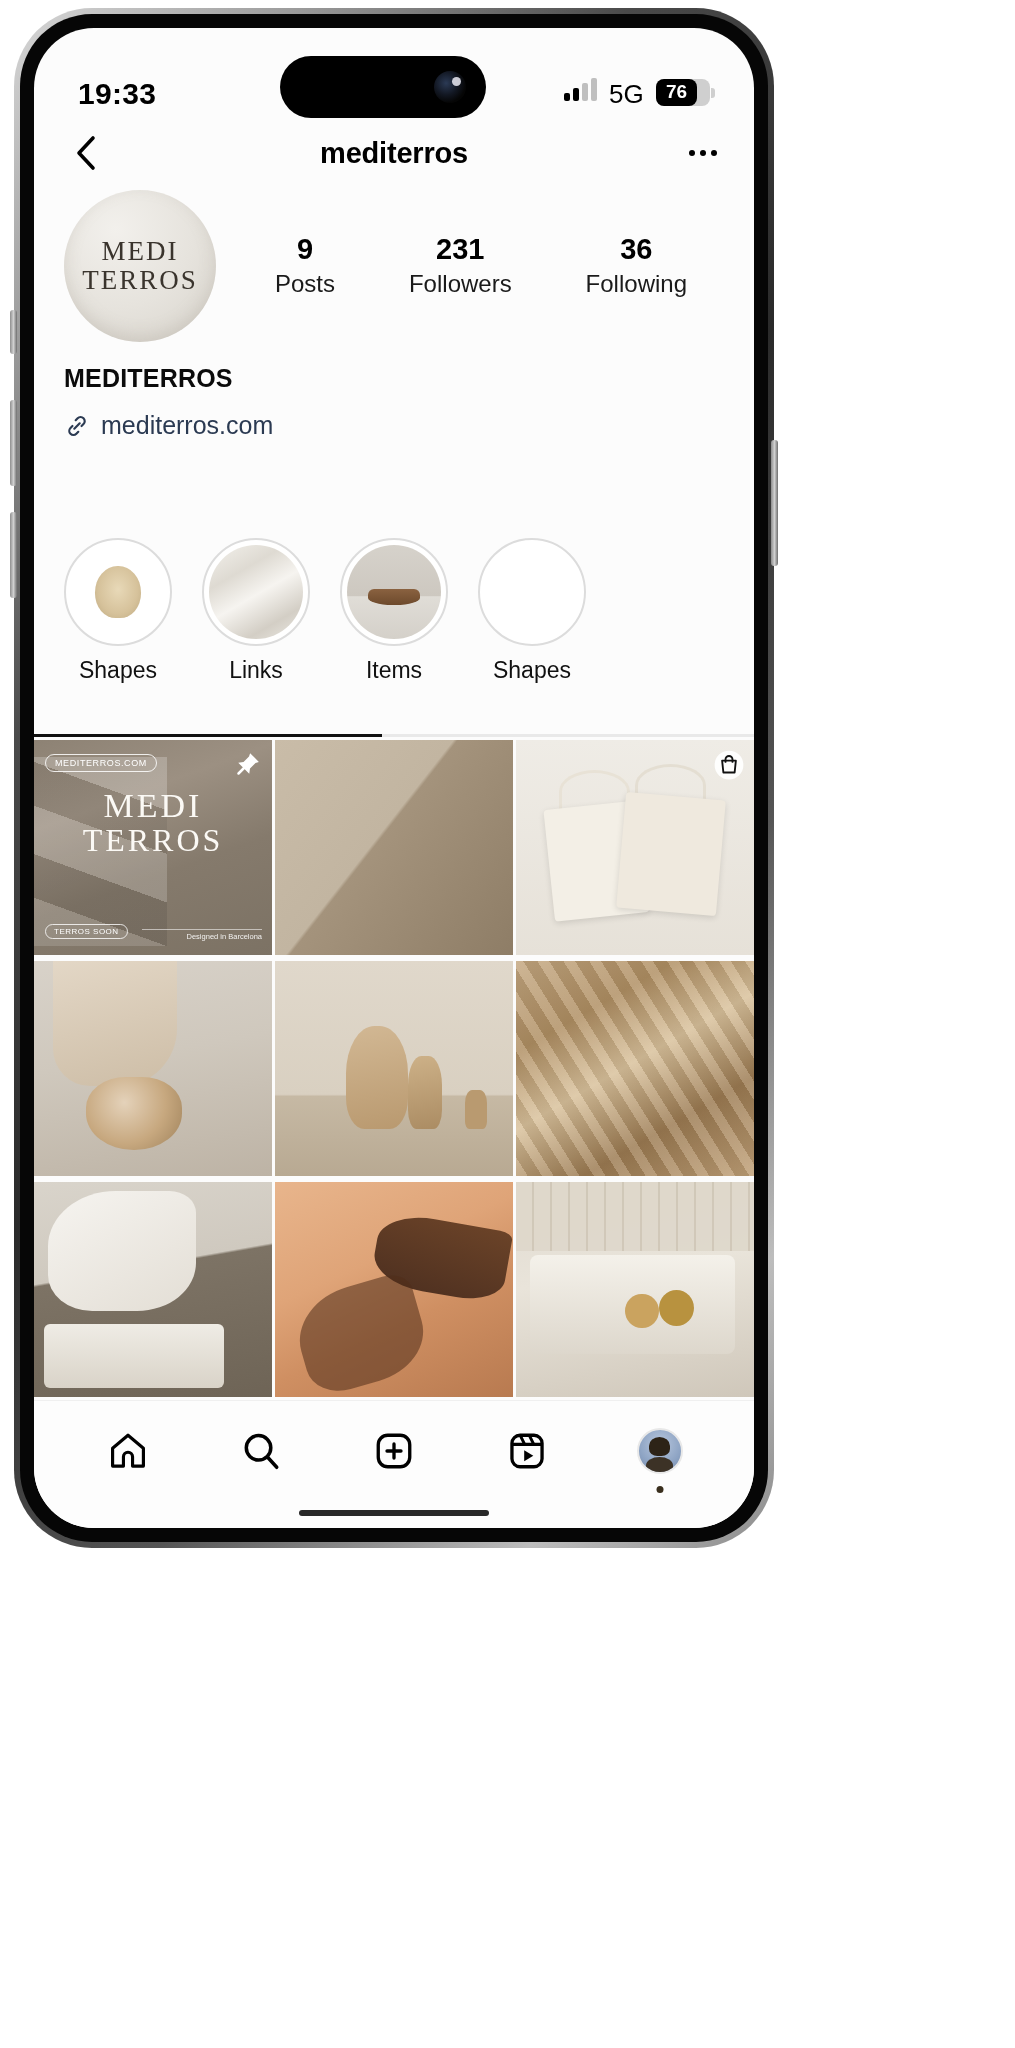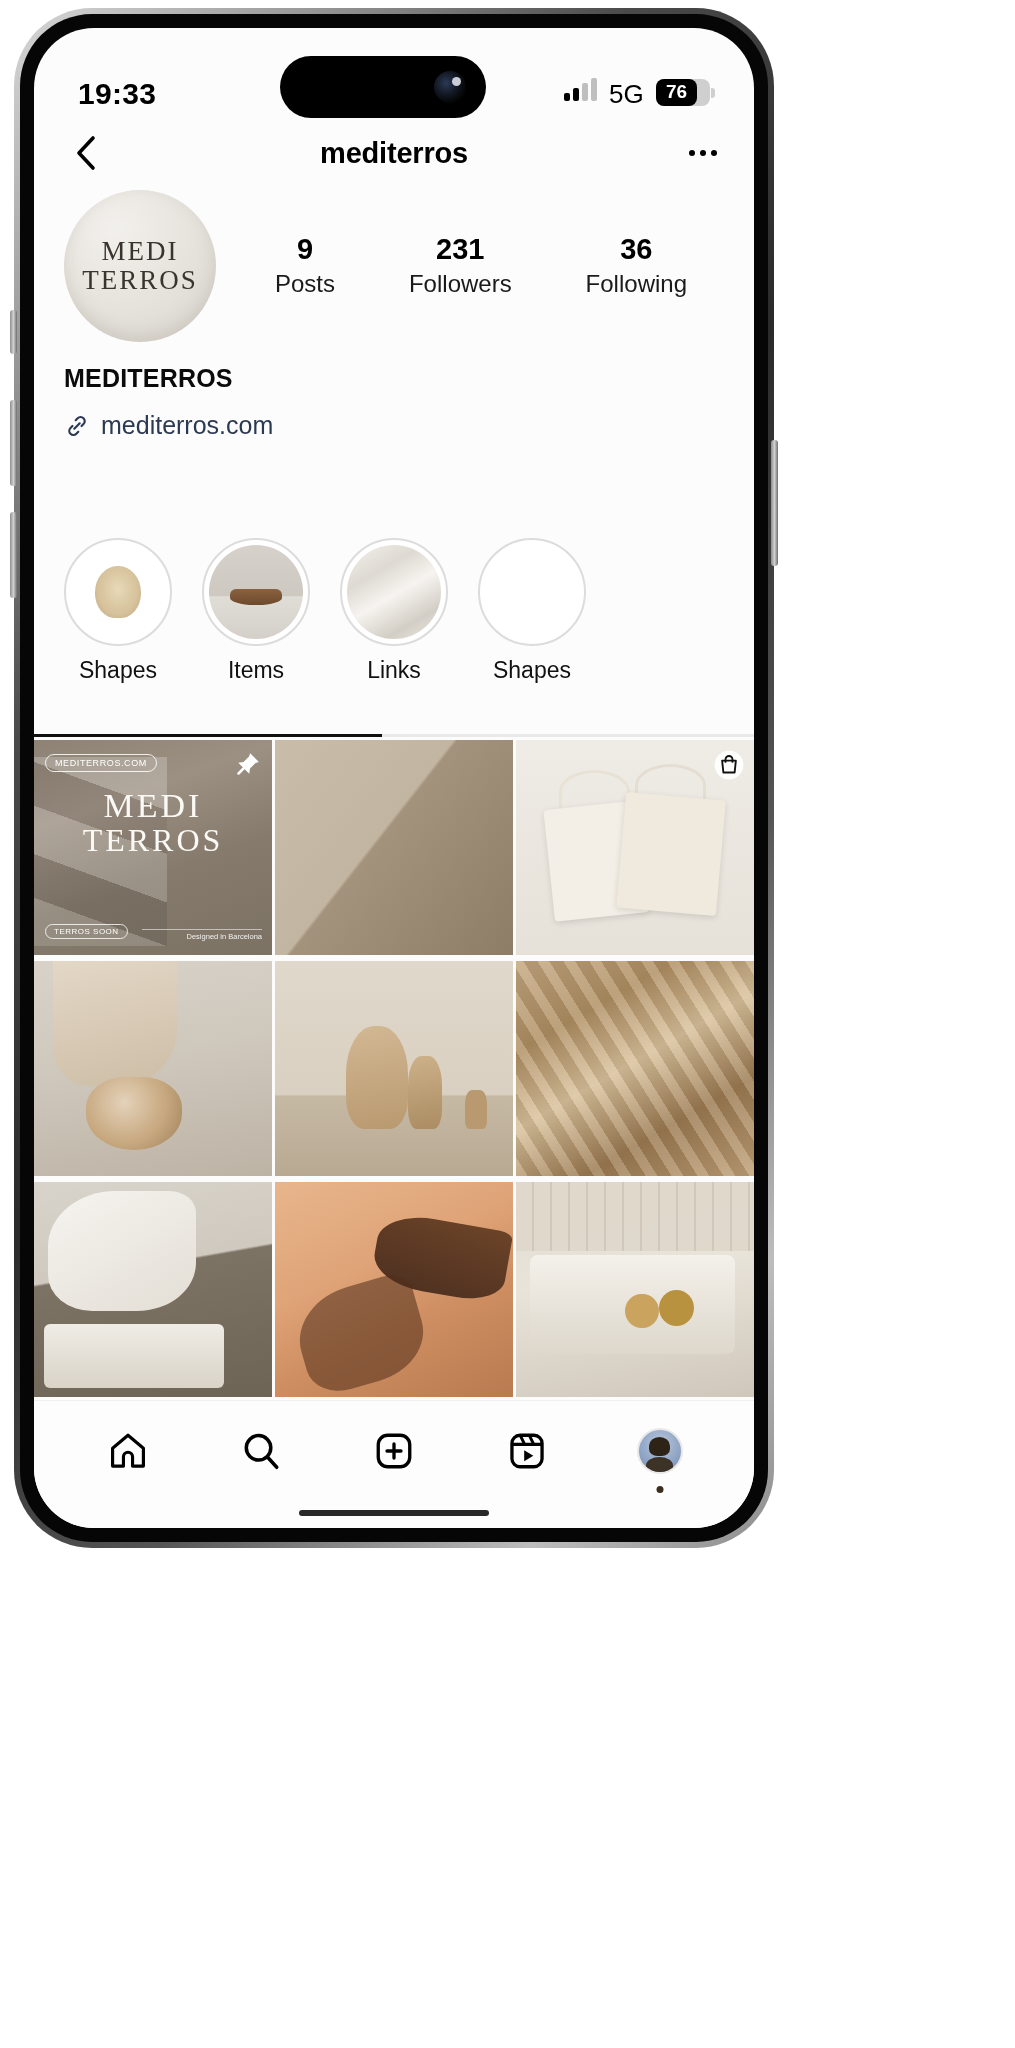--- a/index.html
+++ b/index.html
@@ -295,29 +295,29 @@
 
   <div id="highlights">
     <div class="highlight">
       <div class="highlight-ring">
           <div class="highlight-img hl-visual"></div>
         </div>
       <div class="highlight-label">Shapes</div>
     </div>
     <div class="highlight">
       <div class="highlight-ring">
-          <div class="highlight-img hl-items"></div>
-        </div>
-      <div class="highlight-label">Items</div>
+          <div class="highlight-img hl-links"></div>
+        </div>
+      <div class="highlight-label">Links</div>
     </div>
     <div class="highlight">
       <div class="highlight-ring">
-          <div class="highlight-img hl-links"></div>
-        </div>
-      <div class="highlight-label">Links</div>
+          <div class="highlight-img hl-items"></div>
+        </div>
+      <div class="highlight-label">Items</div>
     </div>
     <div class="highlight">
       <div class="highlight-ring">
           <div class="highlight-img hl-shapes"></div>
         </div>
       <div class="highlight-label">Shapes</div>
     </div>
   </div>
 
   <div id="grid-indicator">

